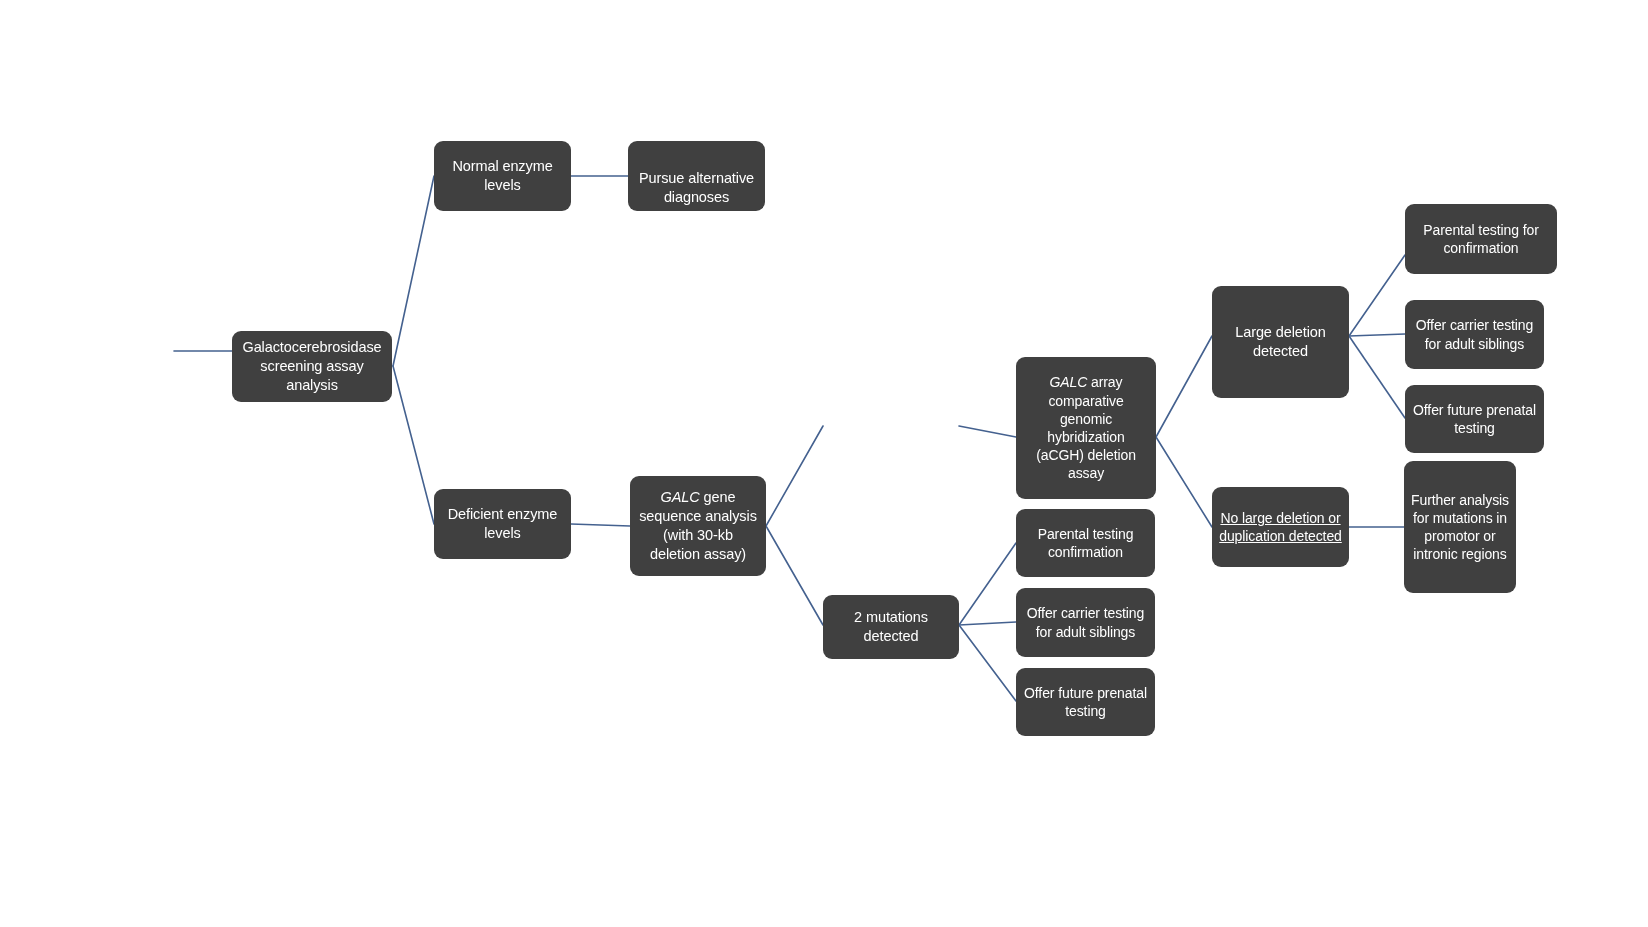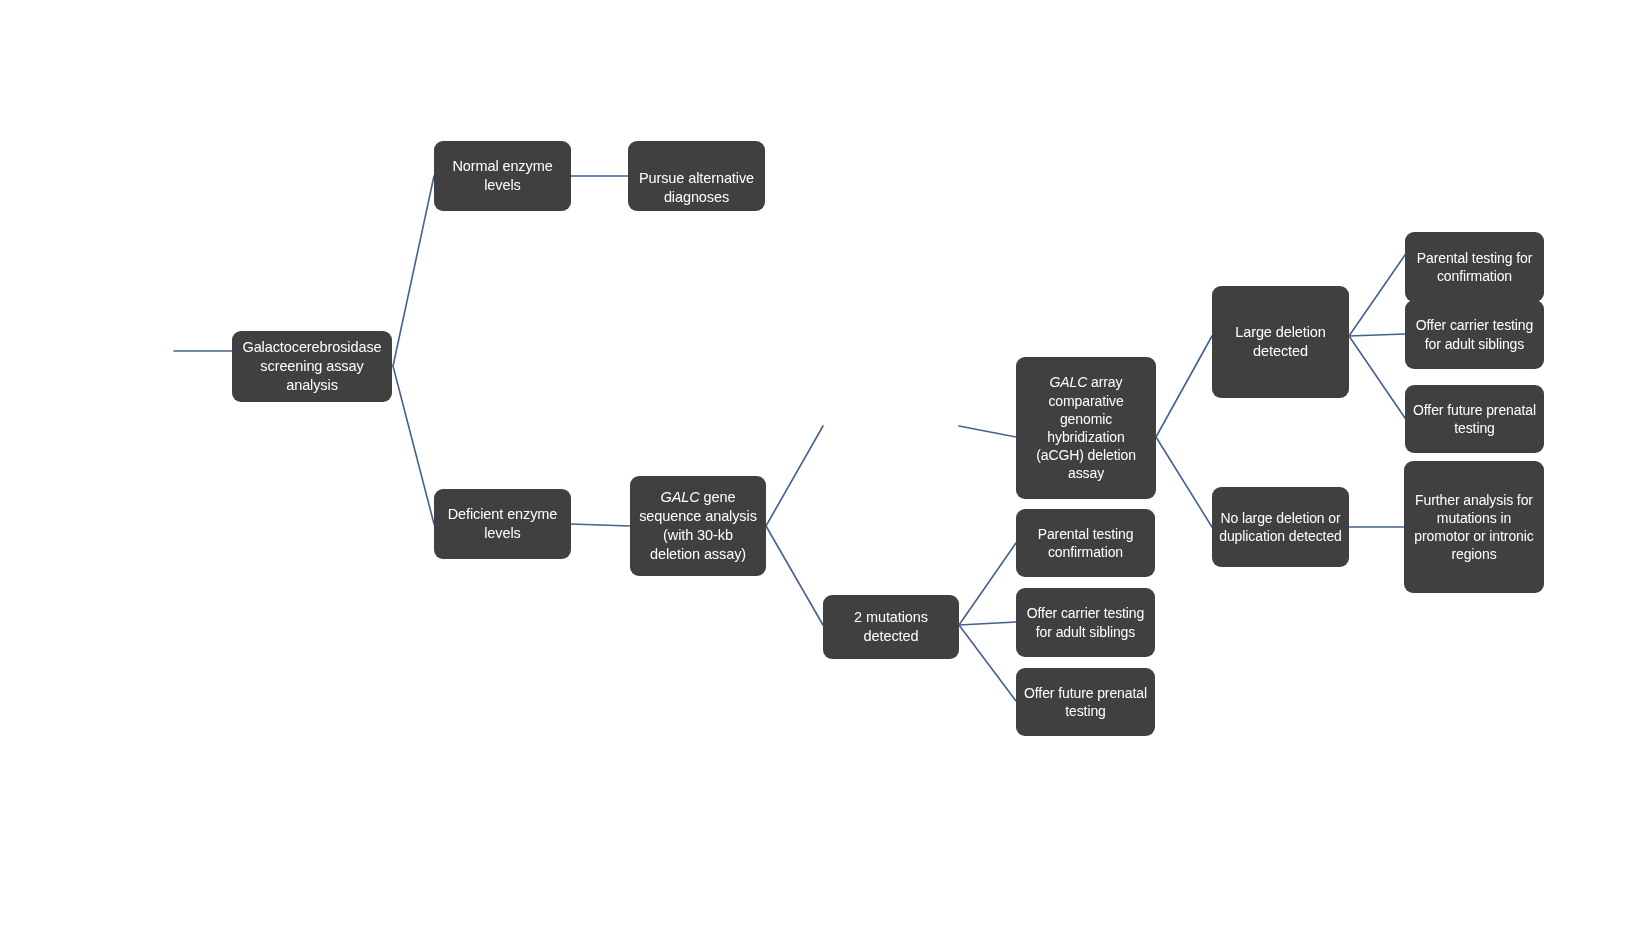--- a/index.html
+++ b/index.html
@@ -117,37 +117,37 @@
   </div>
 
   <div class="node" style="left:823px; top:595px; width:136px; height:64px;">
     <span class="txt">2 mutations detected</span>
   </div>
 
   <div class="node" style="left:1212px; top:286px; width:137px; height:112px;">
     <span class="txt">Large deletion detected</span>
   </div>
 
-  <div class="node small" style="left:1212px; top:487px; width:137px; height:80px;">
+  <div class="node small" style="left:1212px; top:487px; width:137px; height:80px;text-decoration:underline;">
     <span class="txt">No large deletion or duplication detected</span>
   </div>
 
-  <div class="node small" style="left:1405px; top:232px; width:139px; height:70px;">
+  <div class="node small" style="left:1405px; top:204px; width:152px; height:70px;">
     <span class="txt">Parental testing for confirmation</span>
   </div>
 
   <div class="node small" style="left:1405px; top:300px; width:139px; height:69px;">
     <span class="txt">Offer carrier testing for adult siblings</span>
   </div>
 
   <div class="node small" style="left:1405px; top:385px; width:139px; height:68px;">
     <span class="txt">Offer future prenatal testing</span>
   </div>
 
-  <div class="node small" style="left:1404px; top:461px; width:140px; height:132px;">
+  <div class="node small" style="left:1404px; top:461px; width:112px; height:132px;">
     <span class="txt">Further analysis for mutations in promotor or intronic regions</span>
   </div>
 
   <div class="node small" style="left:1016px; top:509px; width:139px; height:68px;">
     <span class="txt">Parental testing confirmation</span>
   </div>
 
   <div class="node small" style="left:1016px; top:588px; width:139px; height:69px;">
     <span class="txt">Offer carrier testing for adult siblings</span>
   </div>

